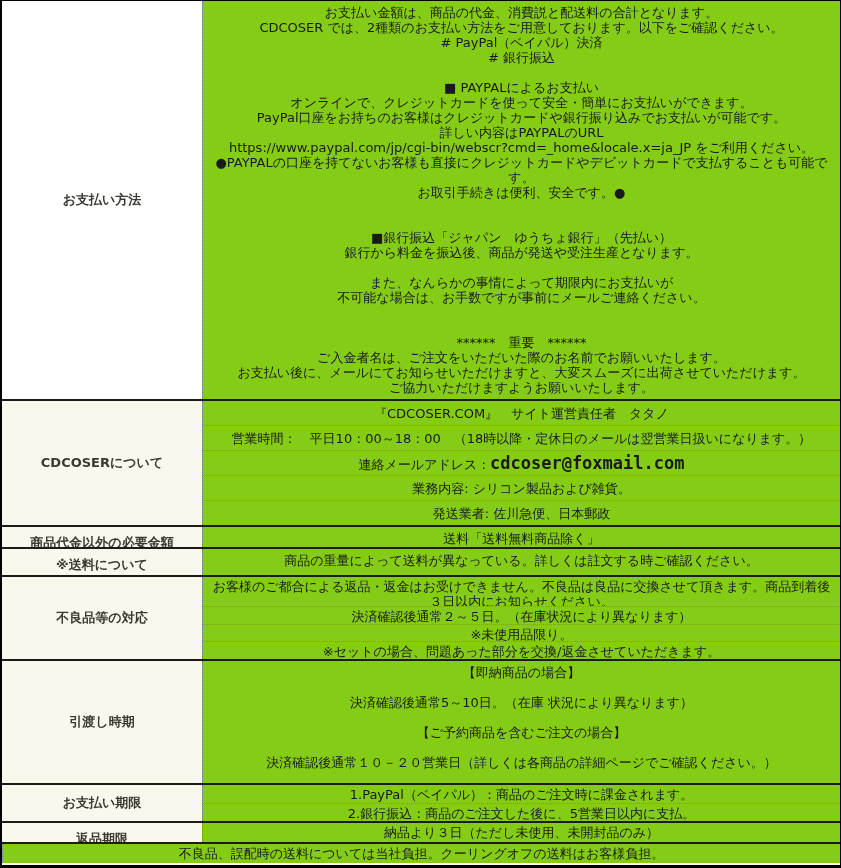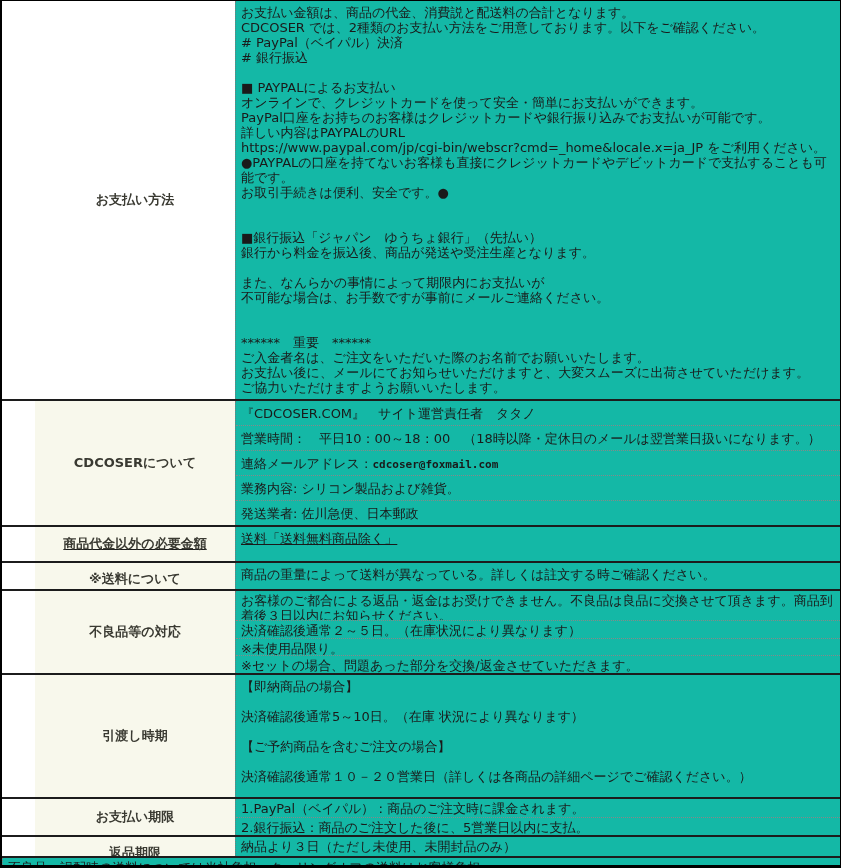--- a/index.html
+++ b/index.html
@@ -9,36 +9,36 @@
     border-right:1px solid #000;border-bottom:3px solid #000;
     font-family:"DejaVu Sans","Liberation Sans",sans-serif;
     font-size:13px;color:#1a1a1a;background:#fff;
     display:flex;flex-direction:column;overflow:hidden;
   }
   .section{display:flex;box-sizing:border-box;overflow:hidden;flex:0 0 auto;}
   .section + .section{border-top:2px solid #1c1c1c;}
   .hcell{
     flex:0 0 200px;width:200px;box-sizing:border-box;
     background:#f8f8ec;display:flex;align-items:center;justify-content:center;
-    font-weight:bold;color:#3a3a32;text-align:center;padding:16px 6px;margin-left:33px;
+    font-weight:bold;color:#3a3a32;text-align:center;padding:16px 6px;
   }
   .section-payment .hcell{background:#ffffff;}
   .ccell{
-    flex:1 1 auto;box-sizing:border-box;background:#14b8a6;
-    border-left:1px dotted #777;display:flex;flex-direction:column;overflow:hidden;
+    flex:1 1 auto;box-sizing:border-box;background:#84cc16;
+    border-left:1px dotted #777;display:flex;flex-direction:column;overflow:hidden;text-align:center;
   }
   .multiline{white-space:pre-wrap;line-height:15px;padding:4px 5px;}
   .subrow{box-sizing:border-box;line-height:15px;padding:4px 5px;border-top:1px dotted #888;overflow:hidden;}
   .subrow:first-child{border-top:none;}
   .singleline{line-height:15px;padding:4px 5px;}
   .singleline-tight{line-height:15px;padding:2px 5px;}
-  .email-bold{font-weight:bold;font-family:"DejaVu Sans Mono","Liberation Mono",monospace;font-size:11px;}
+  .email-bold{font-weight:bold;font-family:"DejaVu Sans Mono","Liberation Mono",monospace;font-size:17px;}
   .section-payment{height:398px;}
   .section-cdcoser{height:126px;}
-  .section-extra-fee{height:36px;text-decoration:underline;}
+  .section-extra-fee{height:22px;}
   .section-shipping{height:28px;}
   .section-defective{height:84px;}
   .section-delivery{height:124px;}
   .section-deadline{height:38px;}
   .section-return-period{height:21px;}
   .section-return-shipping{height:21px;}
   .section-cdcoser .subrow{padding:5px 5px;}
   .section-defective .subrow{padding:2px 5px;}
   .section-deadline .subrow{padding:2px 5px;}
 </style>

